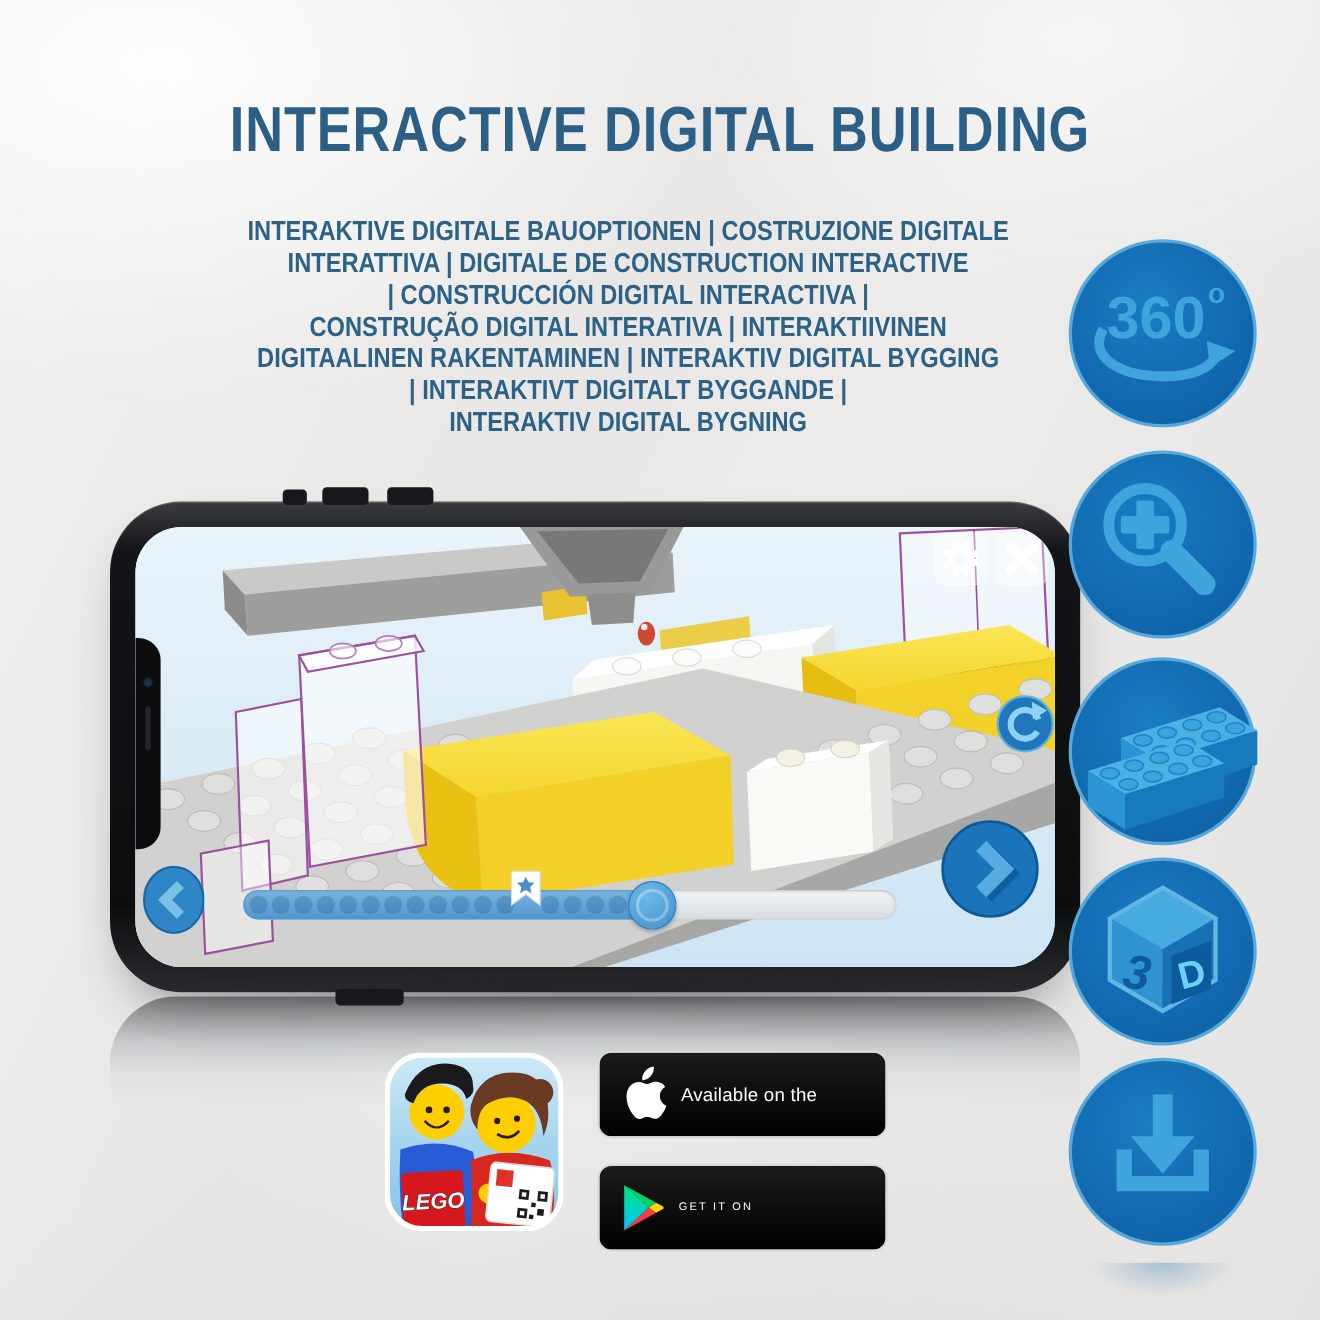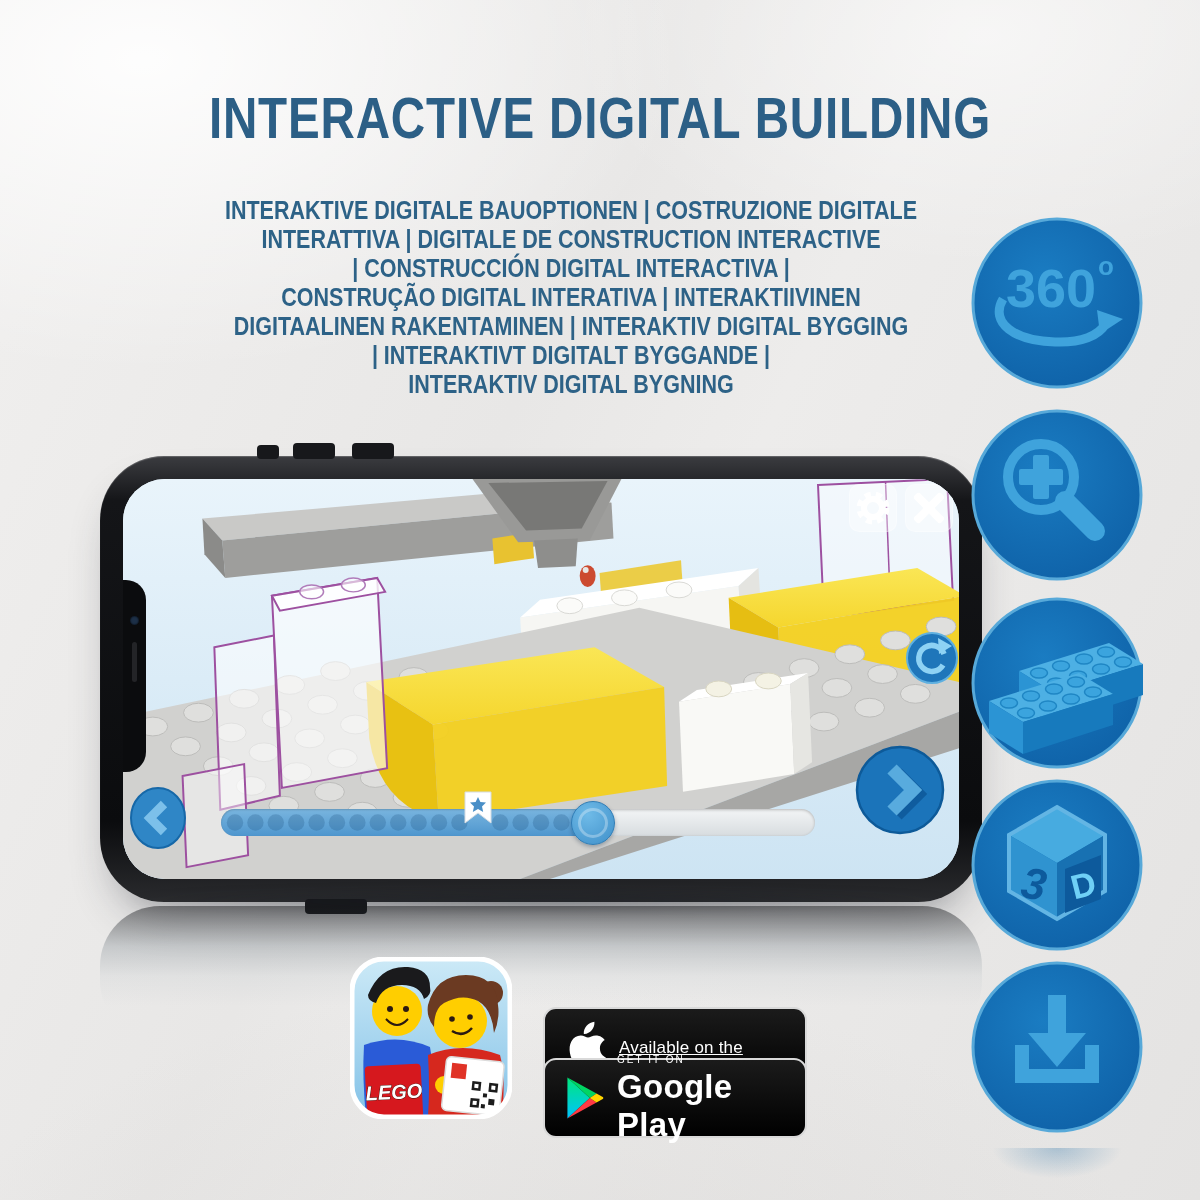--- a/index.html
+++ b/index.html
@@ -59,21 +59,21 @@
   .dl-reflection{position:absolute;left:969px;top:1148px;width:176px;height:52px;
     background:radial-gradient(ellipse 90px 42px at 50% 0%, rgba(18,100,160,.28), rgba(18,100,160,0) 72%);}
   
   .feature{position:absolute;left:969px;width:176px;height:176px;}
   .f0{top:215px;text-decoration:underline;} .f1{top:407px;} .f2{top:595px;} .f3{top:777px;} .f4{top:959px;}
   
   .app-icon{position:absolute;left:350px;top:957px;width:162px;height:162px;}
   .badge{position:absolute;left:543px;width:264px;height:80px;border-radius:13px;
     background:linear-gradient(#1b1b1b,#000);border:2px solid #d9d9d9;box-sizing:border-box;
     display:flex;align-items:center;color:#fff;}
-  .badge-as{top:1007px;text-decoration:underline;} .badge-gp{top:1058px;}
+  .badge-as{top:955px;} .badge-gp{top:1058px;}
   .badge .blogo{margin-left:20px;flex:0 0 auto;}
   .badge .btxt{margin-left:12px;display:flex;flex-direction:column;justify-content:center;}
   .as-line1{font-size:17px;line-height:19px;letter-spacing:.2px;}
   .as-line2{font-size:37px;line-height:40px;font-weight:500;letter-spacing:.5px;}
   .gp-line1{font-size:10px;line-height:16px;letter-spacing:2px;}
   .gp-line2{font-size:33px;line-height:38px;font-weight:600;letter-spacing:.3px;}
 </style>
 </head>
 <body>
 
@@ -476,16 +476,15 @@
             <stop offset="1" stop-color="#00c3ff"></stop>
         </linearGradient>
       </defs>
       <polygon points="2,1 20.5,18 2,35" fill="url(#gpL)"></polygon>
       <polygon points="2,1 26,14.2 20.5,18" fill="#00d563"></polygon>
       <polygon points="2,35 26,21.8 20.5,18" fill="#ff3a44"></polygon>
       <polygon points="26,14.2 31.5,17.3 31.5,18.7 26,21.8 20.5,18" fill="#ffd500"></polygon>
     </svg>
     <div class="btxt">
       <div class="gp-line1">GET IT ON</div>
-      <div class="gp-line2">Google Play</div>
     </div>
   </div>
 </div>
 
 </body></html>

